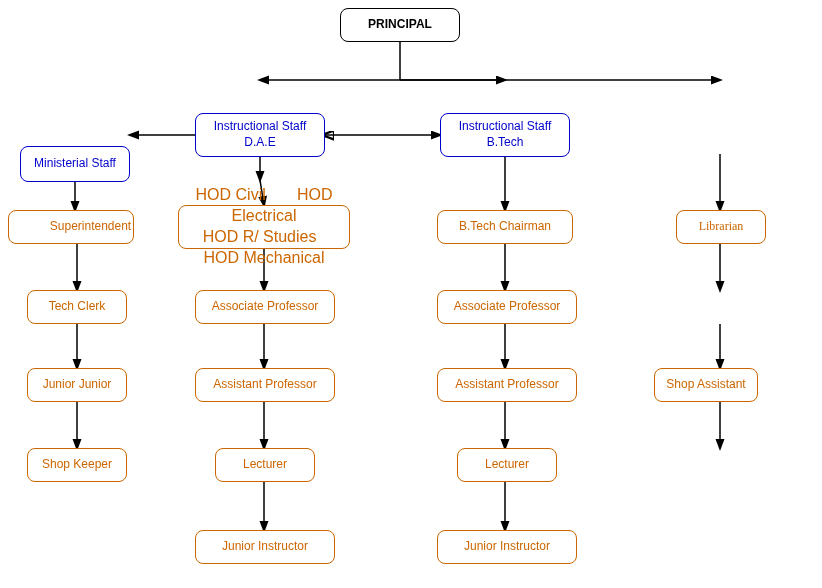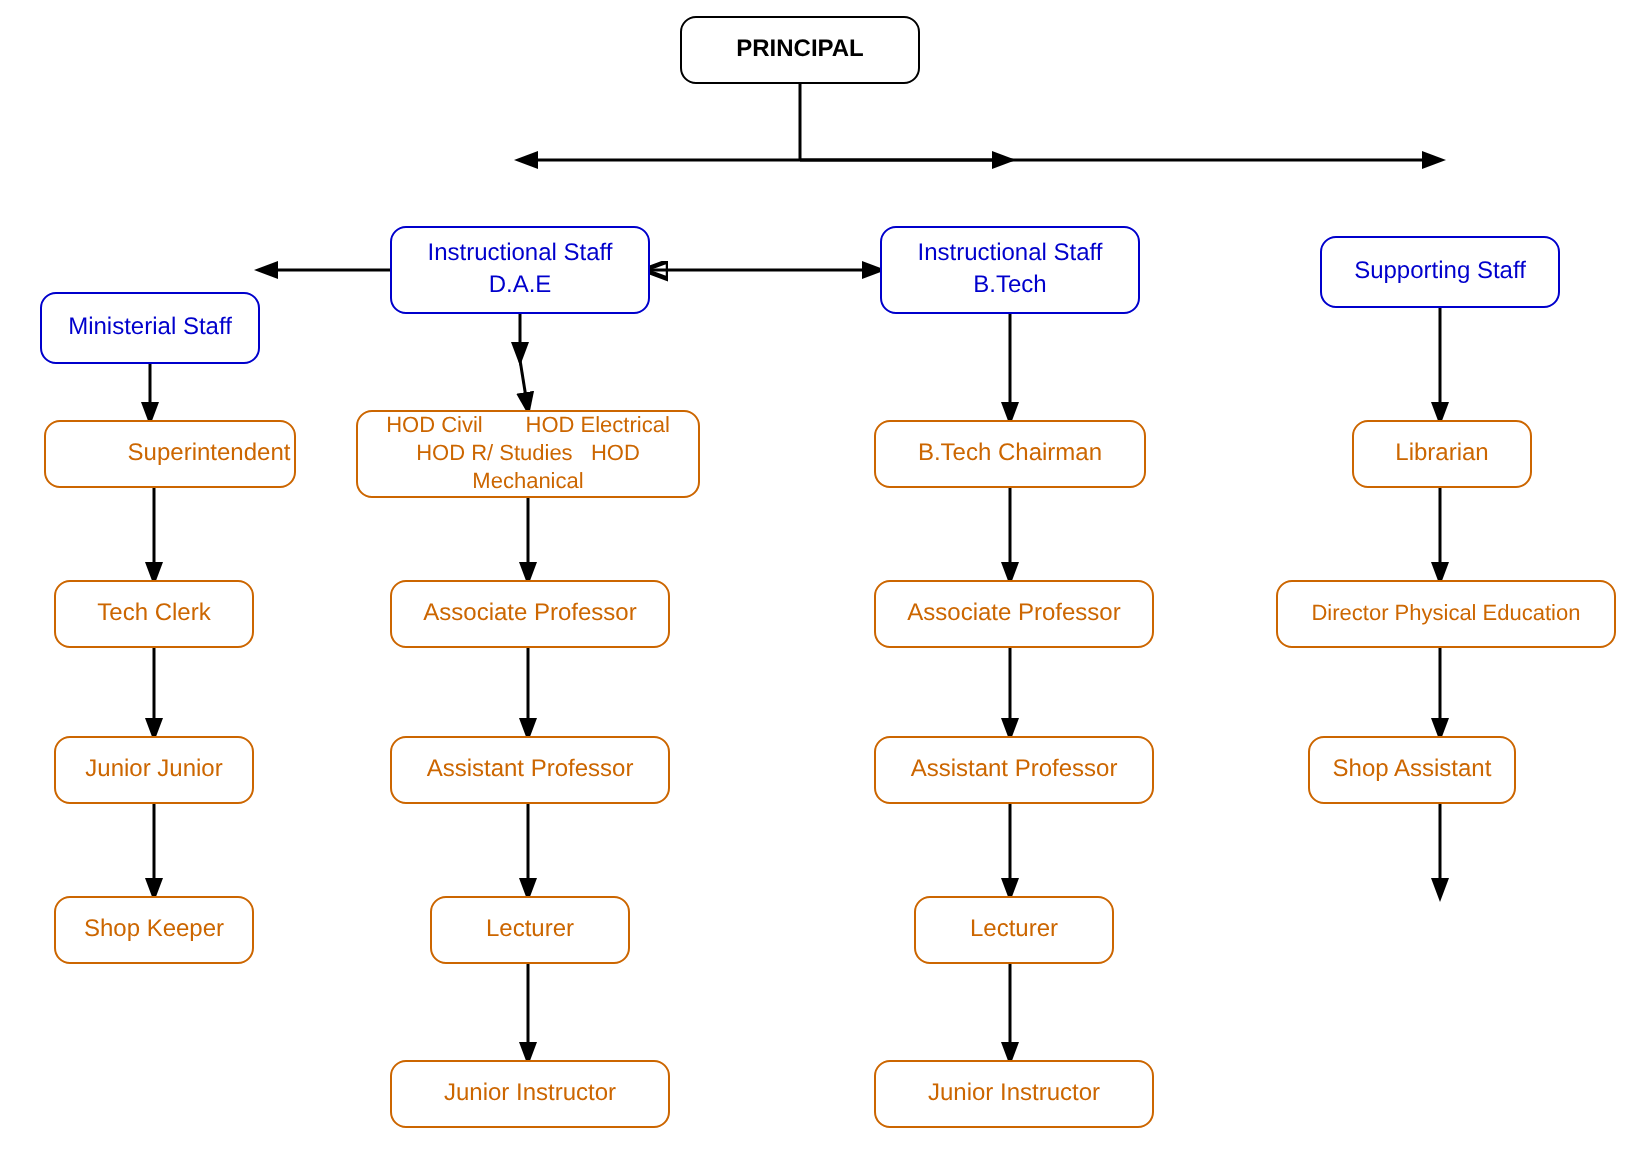--- a/index.html
+++ b/index.html
@@ -129,55 +129,49 @@
   </div>
 
   <div class="node blue" style="left:195px;top:113px;width:130px;height:44px;">
     <span>Instructional Staff<br>D.A.E</span>
   </div>
 
   <div class="node blue" style="left:440px;top:113px;width:130px;height:44px;">
     <span>Instructional Staff<br>B.Tech</span>
   </div>
 
-  <div class="node blue" style="left:660px;top:118px;width:120px;height:36px;">
-    <span>Supporting Staff</span>
-  </div>
-
-  <div class="node orange" style="left:22px;top:210px;width:126px;height:34px;padding-left:45px;">
+
+  <div class="node orange" style="left:8px;top:210px;width:126px;height:34px;padding-left:45px;">
     <span>Superintendent</span>
   </div>
 
-  <div class="node orange" style="left:178px;top:205px;width:172px;height:44px;font-size:11px;">
+  <div class="node orange" style="left:178px;top:205px;width:172px;height:44px;font-size:16px;">
     <span>HOD Civil &nbsp;&nbsp;&nbsp;&nbsp;&nbsp; HOD Electrical<br>HOD R/ Studies &nbsp; HOD Mechanical</span>
   </div>
 
   <div class="node orange" style="left:437px;top:210px;width:136px;height:34px;">
     <span>B.Tech Chairman</span>
   </div>
 
-  <div class="node orange" style="left:676px;top:210px;width:90px;height:34px;">
+  <div class="node orange" style="left:676px;top:210px;width:90px;height:34px;font-family:Liberation Serif, serif;">
     <span>Librarian</span>
   </div>
 
   <div class="node orange" style="left:27px;top:290px;width:100px;height:34px;">
     <span>Tech Clerk</span>
   </div>
 
   <div class="node orange" style="left:195px;top:290px;width:140px;height:34px;">
     <span>Associate Professor</span>
   </div>
 
   <div class="node orange" style="left:437px;top:290px;width:140px;height:34px;">
     <span>Associate Professor</span>
   </div>
 
-  <div class="node orange" style="left:638px;top:290px;width:170px;height:34px;font-size:11px;">
-    <span>Director Physical Education</span>
-  </div>
 
   <div class="node orange" style="left:27px;top:368px;width:100px;height:34px;">
     <span>Junior Junior</span>
   </div>
 
   <div class="node orange" style="left:195px;top:368px;width:140px;height:34px;">
     <span>Assistant Professor</span>
   </div>
 
   <div class="node orange" style="left:437px;top:368px;width:140px;height:34px;">

